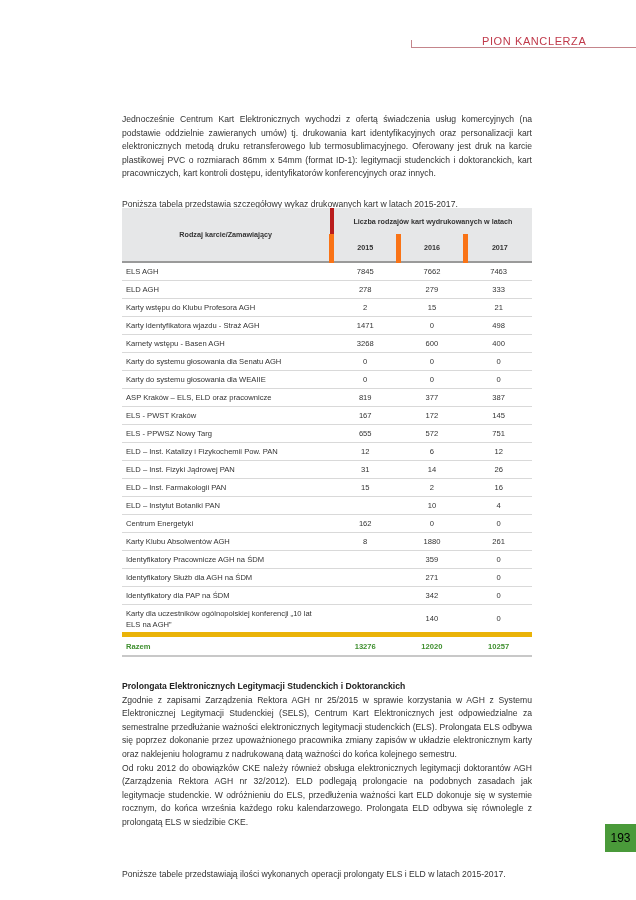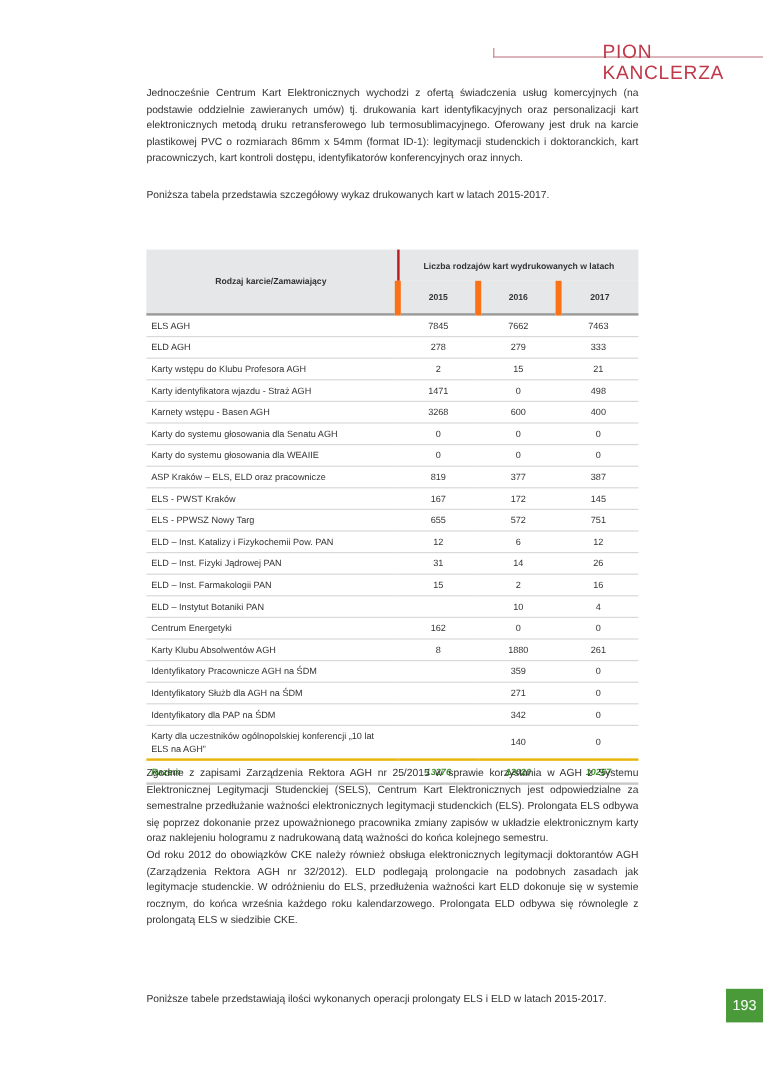--- a/index.html
+++ b/index.html
@@ -1,40 +1,40 @@
 <!DOCTYPE html>
 <html><head>
 <meta charset="utf-8">
 <style>
   html, body { margin:0; padding:0; }
   body { width:636px; height:900px; background:#ffffff; position:relative; overflow:hidden;
          font-family:"Liberation Sans", sans-serif; color:#2b2b2b; }
   .header-rule { position:absolute; left:411px; top:47px; width:225px; height:1px; background:#c4858b; }
   .header-tick { position:absolute; left:411px; top:40px; width:1px; height:8px; background:#c4858b; }
-  .header-title { position:absolute; left:482px; top:35px; font-size:16px; letter-spacing:0.6px; color:#c0394a;margin-left:20px; }
-  .body-text { position:absolute; left:122px; width:410px; font-size:8.6px; line-height:13.6px; text-align:justify; color:#333; }
+  .header-title { position:absolute; left:482px; top:35px; font-size:11px; letter-spacing:0.6px; color:#c0394a; }
+  .body-text { position:absolute; left:122px; width:410px; font-size:8.6px; line-height:13.6px; text-align:justify; color:#333;margin-top:42px; }
   .body-text p { margin:0; }
   .p1 { top:71px; }
   .p2 { top:156px; }
   .table-title { position:absolute; left:122px; top:186px; font-size:13.5px; color:#7a7a7a;margin-top:32px; }
   table.cards { position:absolute; left:122px; top:208px; width:410px; border-collapse:collapse; font-size:7.6px; color:#333; }
   table.cards th { background:#e6e7e8; font-weight:bold; font-size:7.2px; color:#333; }
   table.cards th.h-main { height:26px; text-align:center; }
-  table.cards th.h-group { height:24px; text-align:center; border-left:2px solid #b91c1c; }
+  table.cards th.h-group { height:24px; text-align:center; border-left:4px solid #b91c1c; }
   table.cards th.h-year { height:25px; text-align:center; border-left:5px solid #f97316; }
   table.cards thead tr:last-child th, table.cards thead th.h-main { border-bottom:2px solid #9a9a9a; }
   table.cards td { height:17px; border-bottom:1px solid #d9d9d9; padding:0 4px; }
   table.cards td.name { width:203px; }
   table.cards td.num { text-align:center; width:59px; }
   table.cards tr.tall td { height:27px; line-height:11px; }
-  table.cards tr.total td { border-top:2px solid #eab308; border-bottom:2px solid #c8c8c8; color:#3f8f2f; font-weight:bold; height:18px;font-style:italic; }
+  table.cards tr.total td { border-top:5px solid #eab308; border-bottom:2px solid #c8c8c8; color:#3f8f2f; font-weight:bold; height:18px; }
   .p3 { top:638px; }
   .p3 .sub { font-weight:bold; color:#222; }
   .p4 { top:826px; }
-  .page-num { position:absolute; left:605px; top:824px; width:31px; height:28px; background:#4a9a3a; color:#ffffff;
+  .page-num { position:absolute; left:605px; top:824px; width:31px; height:28px; background:#4a9a3a; color:#000000;
               font-size:12px; display:flex; align-items:center; justify-content:center; }
 </style>
 </head>
 <body>
 
 <div class="header-tick"></div>
 <div class="header-rule"></div>
 <div class="header-title">PION KANCLERZA</div>
 
 <div class="body-text p1">
@@ -184,20 +184,21 @@
     <tr class="total">
       <td class="name">Razem</td>
       <td class="num">13276</td>
       <td class="num">12020</td>
       <td class="num">10257</td>
     </tr>
   </tfoot>
 </table>
 
 <div class="body-text p3">
+  <p class="sub">Prolongata Elektronicznych Legitymacji Studenckich i Doktoranckich</p>
   <p>Zgodnie z zapisami Zarządzenia Rektora AGH nr 25/2015 w sprawie korzystania w AGH z Systemu Elektronicznej Legitymacji Studenckiej (SELS), Centrum Kart Elektronicznych jest odpowiedzialne za semestralne przedłużanie ważności elektronicznych legitymacji studenckich (ELS). Prolongata ELS odbywa się poprzez dokonanie przez upoważnionego pracownika zmiany zapisów w układzie elektronicznym karty oraz naklejeniu hologramu z nadrukowaną datą ważności do końca kolejnego semestru.</p>
   <p>Od roku 2012 do obowiązków CKE należy również obsługa elektronicznych legitymacji doktorantów AGH (Zarządzenia Rektora AGH nr 32/2012). ELD podlegają prolongacie na podobnych zasadach jak legitymacje studenckie. W odróżnieniu do ELS, przedłużenia ważności kart ELD dokonuje się w systemie rocznym, do końca września każdego roku kalendarzowego. Prolongata ELD odbywa się równolegle z prolongatą ELS w siedzibie CKE.</p>
 </div>
 
 <div class="body-text p4">
   <p>Poniższe tabele przedstawiają ilości wykonanych operacji prolongaty ELS i ELD w latach 2015-2017.</p>
 </div>
 
 <div class="page-num">193</div>
 

